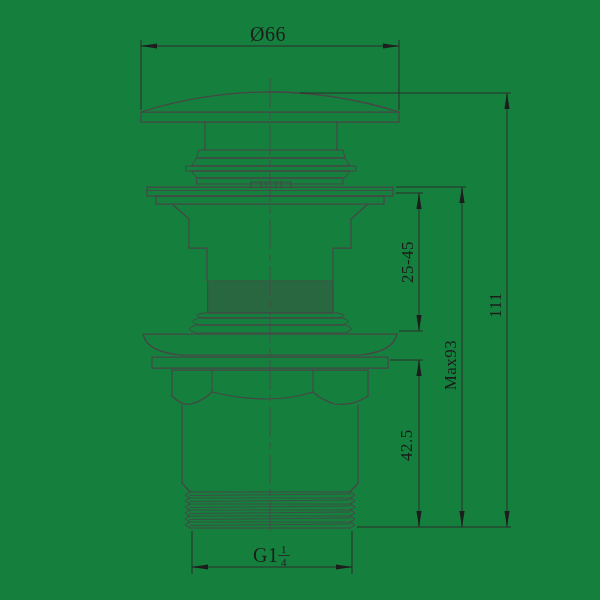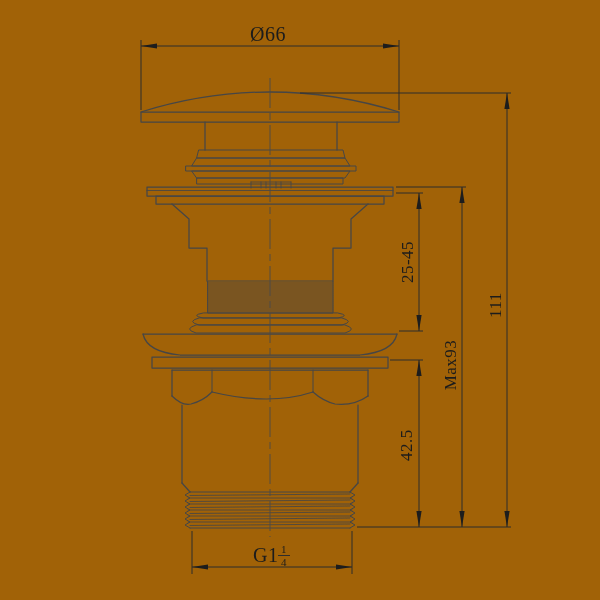--- a/index.html
+++ b/index.html
@@ -1,16 +1,16 @@
 <!DOCTYPE html>
 <html><head>
 <meta charset="utf-8">
 <style>
   html,body{margin:0;padding:0;background:#ffffff;}
-  .page{width:600px;height:600px;background:#a16207;position:relative;overflow:hidden;}
+  .page{width:600px;height:600px;background:#15803d;position:relative;overflow:hidden;}
   svg{display:block;}
   .geo path,.geo rect,.geo line{fill:none;stroke:#464646;stroke-width:1.25;stroke-linejoin:round;stroke-linecap:round;}
   .geo .thin{stroke-width:0.85;}
   .geo .med{stroke-width:1.0;}
   .centerline{fill:none;stroke:#4a4a4a;stroke-width:0.9;stroke-dasharray:30 5 7 5;}
   .dim path,.dim line{fill:none;stroke:#2d2d2d;stroke-width:1;}
   .dim polygon{fill:#1d1d1d;stroke:none;}
   .dim text{fill:#1c1c1c;font-family:"Liberation Serif","DejaVu Serif",serif;letter-spacing:0.5px;}
   .t-main{font-size:20px;}
   .t-side{font-size:17px;}

